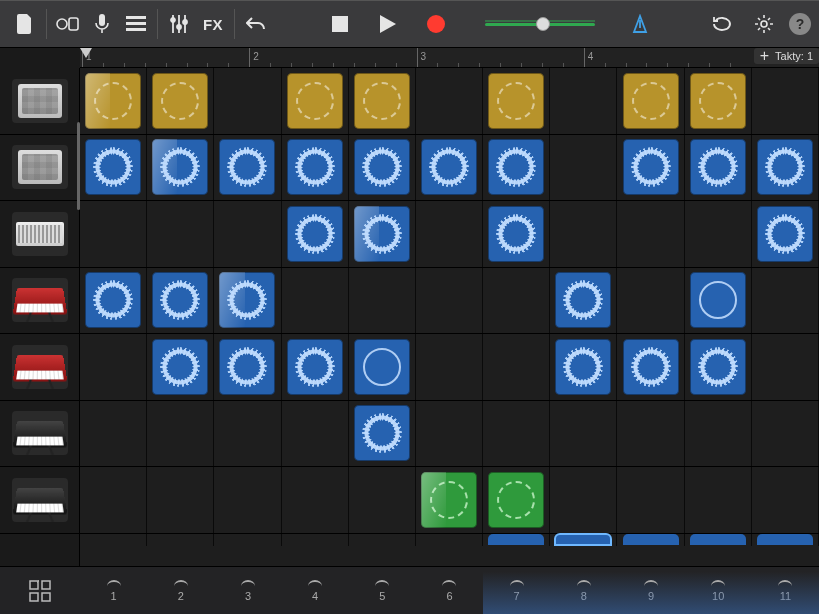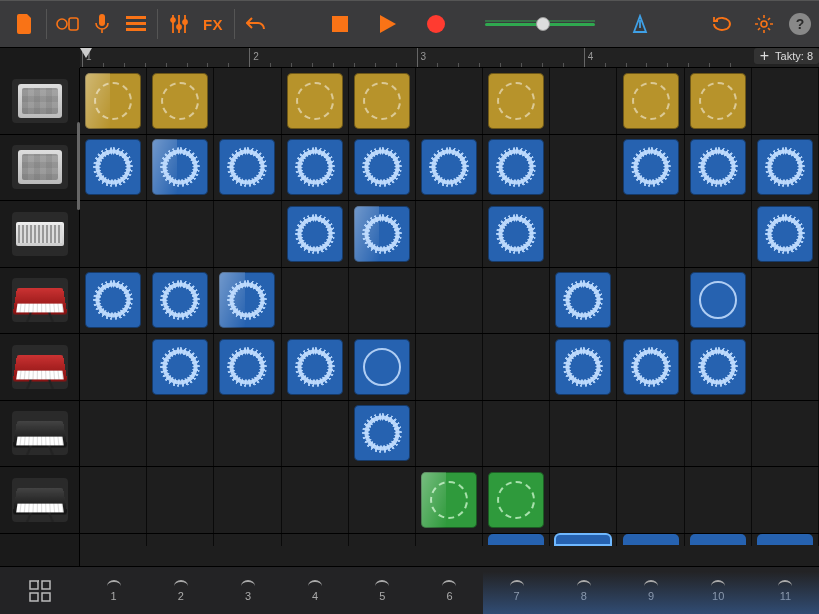--- a/index.html
+++ b/index.html
@@ -16,21 +16,21 @@
     height: 48px;
     background: #3a3a3c;
     display: flex; align-items: center;
     padding: 0 8px;
     border-top: 1px solid #555;
     border-bottom: 1px solid #000;
   }
   .tb-btn {
     width: 34px; height: 34px;
     display: flex; align-items: center; justify-content: center;
-    color: #f97316;
+    color: #e5e5e5;
     cursor: pointer;
     border-radius: 4px;
   }
   .tb-sep { width: 1px; height: 30px; background: #555; margin: 0 4px; }
   .fx-label { font-size: 15px; font-weight: 600; letter-spacing:.5px; }
   .transport { display: flex; align-items:center; gap: 14px; margin: 0 auto; }
   .rec-dot { width: 18px; height: 18px; border-radius: 50%; background:#ff3b30; }
   .vol-track {
     position: relative; width: 110px; height: 14px;
     display:flex; align-items:center;
@@ -331,21 +331,21 @@
       <div class="tick" style="left: 545.562px;"></div>
       <div class="tick" style="left: 566.469px;"></div>
       <div class="tick" style="left: 587.375px;"></div>
       <div class="tick" style="left: 608.281px;"></div>
       <div class="tick" style="left: 629.188px;"></div>
       <div class="tick" style="left: 650.094px;"></div>
     </div>
   <div class="playhead" style="left:0px;"></div>
   <div class="ruler-right">
     <span class="add-section">+</span>
-    <span>Takty: 8</span>
+    <span>Takty: 1</span>
   </div>
 </div>
 
 <div class="main">
   <div class="scroll-thumb"></div>
   <div class="tracks-col" id="tracks-col">
       <div class="track-head">
         <div class="track-thumb">
           <div class="drumpad"></div>
         </div>

